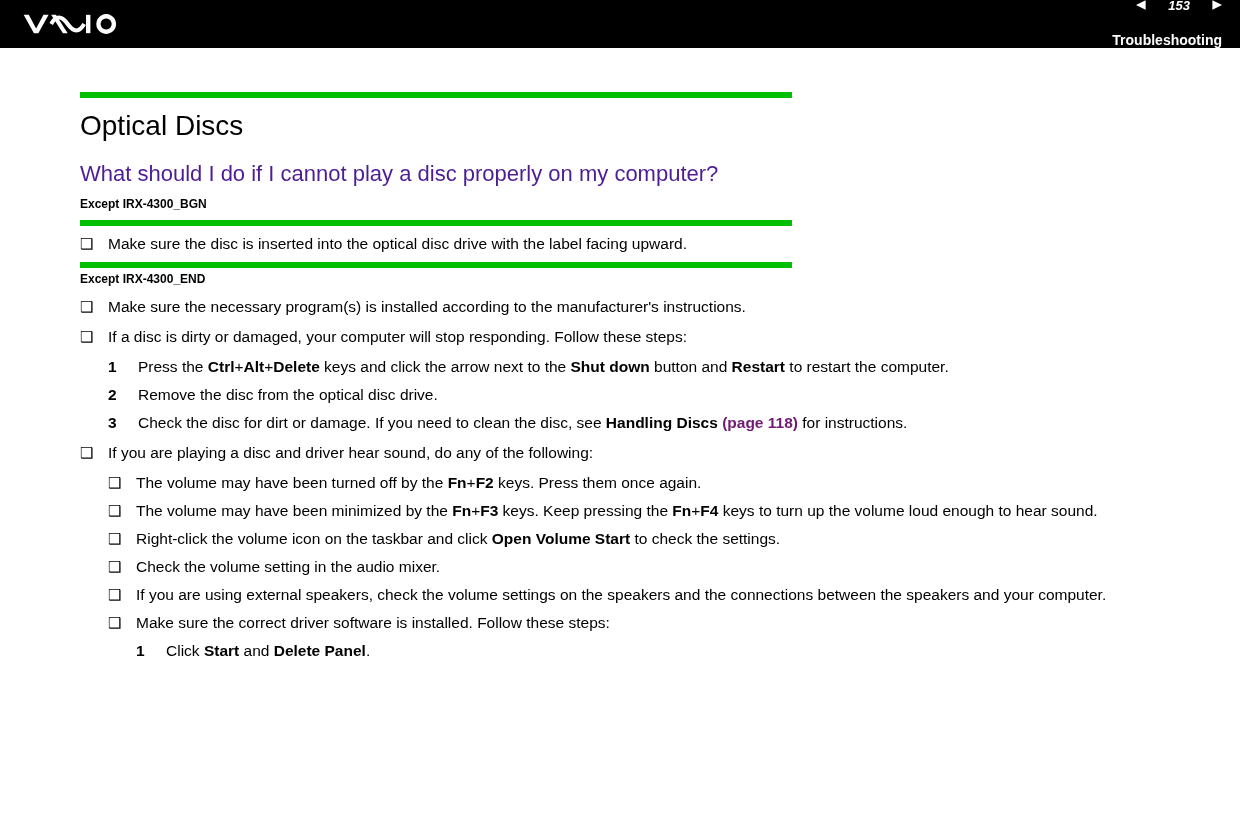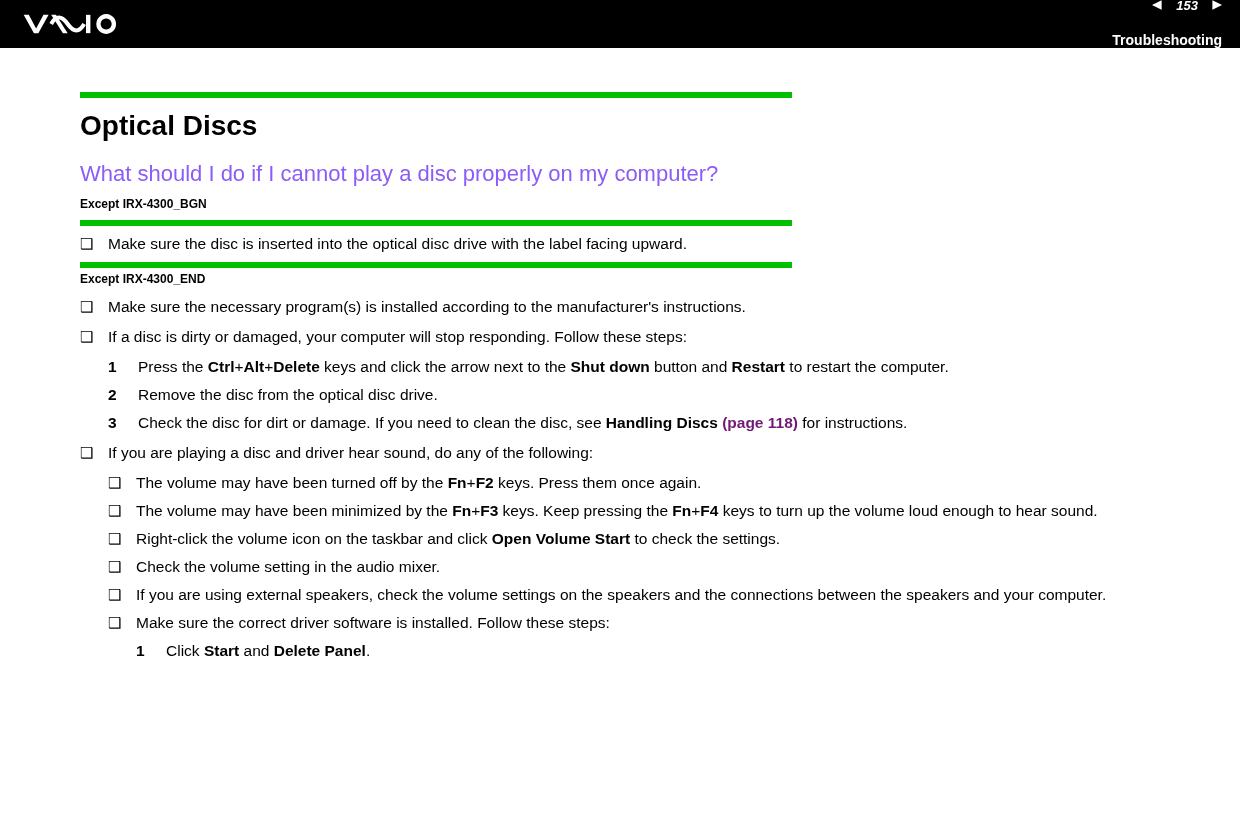--- a/index.html
+++ b/index.html
@@ -1,28 +1,28 @@
 <!DOCTYPE html>
 <html><head>
 <meta charset="utf-8">
 <style>
 html,body{margin:0;padding:0;font-family:Arial,Helvetica,sans-serif;background:#fff;color:#000;width:1240px}
 .topbar{background:#000;color:#fff;height:48px;display:flex;align-items:center;justify-content:space-between;padding:0 18px 0 22px;position:relative}
 .logo{display:flex;align-items:center;gap:6px}
 .logo svg{height:22px;fill:#fff}
 .tr{ text-align:right;font-family:Arial,sans-serif;font-size:13px;line-height:1.1}
-.tr .pg{font-weight:bold;font-style:italic;font-size:13px;display:flex;align-items:center;justify-content:flex-end;gap:8px}
+.tr .pg{font-weight:bold;font-style:italic;font-size:13px;display:flex;align-items:center;justify-content:flex-end;gap:16px}
 .tr .sec{font-weight:bold;font-size:14px;margin-top:20px}
 .arrow-left,.arrow-right{display:inline-block}
 .arrow-left svg,.arrow-right svg{width:16px;height:10px}
 .content{padding:38px 40px 20px 80px;max-width:1160px}
 .greenbar{height:6px;background:#00c000;width:712px;margin:6px 0 2px 0}
 .tag{font-size:12px;font-weight:bold;margin:0 0 1px 0}
-h1{font-size:28px;font-weight:bold;margin:6px 0 8px 0;font-family:Arial,sans-serif}
-h2{font-size:22px;font-weight:normal;color:#8b5cf6;margin:10px 0 4px 0}
+h1{font-size:28px;font-weight:normal;margin:6px 0 8px 0;font-family:Arial,sans-serif}
+h2{font-size:22px;font-weight:normal;color:#4c1d95;margin:10px 0 4px 0}
 .body{font-size:15.5px;line-height:1.55}
 .row{display:flex;align-items:flex-start;margin:6px 0}
 .bullet{flex:0 0 28px;font-size:15px}
 .rowtxt{flex:1}
 .subrow{display:flex;align-items:flex-start;margin:4px 0;padding-left:28px}
 .subnum{flex:0 0 30px;font-weight:bold}
 .sub2row{display:flex;align-items:flex-start;margin:4px 0;padding-left:28px}
 b{font-weight:bold}
 .link{color:#701a75;font-weight:bold}
 </style>

